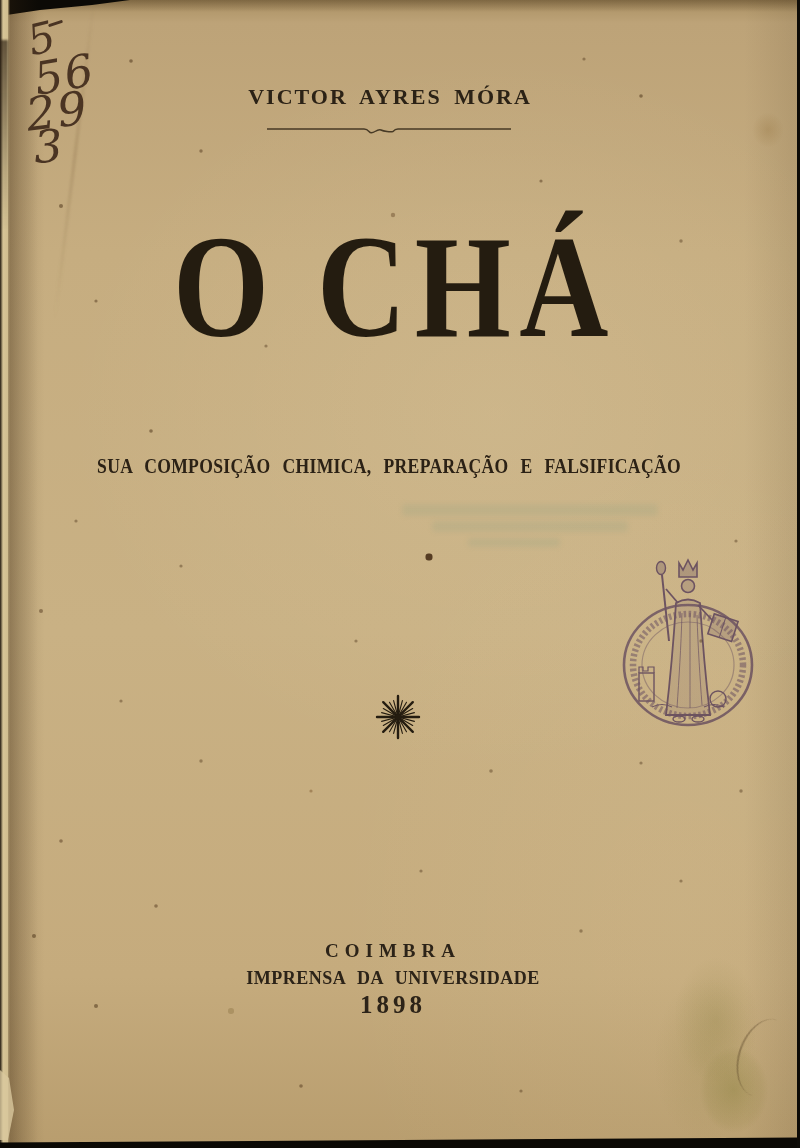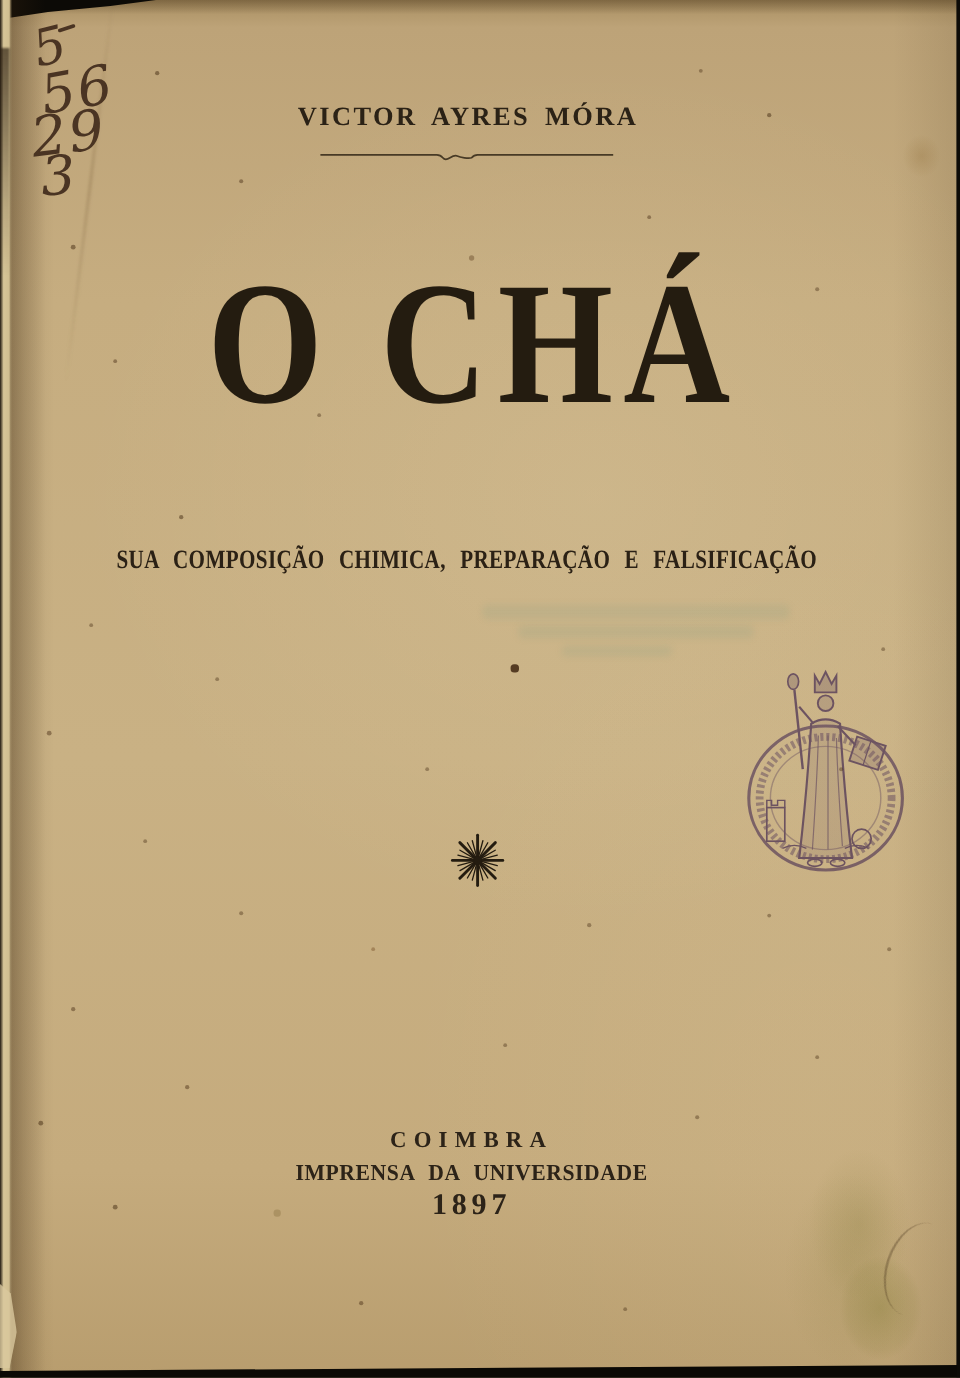--- a/index.html
+++ b/index.html
@@ -191,21 +191,21 @@
         <path d="M27 120 L27 114 L31 114 L31 118 L36 118 L36 114 L42 114 L42 120" stroke-width="1.2"></path>
 
         <circle cx="106" cy="146" r="8" stroke-width="1.4"></circle>
         <path d="M40 154 Q50 149 60 154 M92 154 Q102 149 112 154" stroke-width="1.2"></path>
       </g>
     </svg>
 
     <div class="imprint">
       <div class="city">COIMBRA</div>
       <div class="publisher">IMPRENSA DA UNIVERSIDADE</div>
-      <div class="year">1897</div>
+      <div class="year">1898</div>
     </div>
 
     <div class="stain-br"></div>
     <div class="stain-r"></div>
     <div class="ring-mark"></div>
     <div class="specks"></div>
     <div class="crease"></div>
 
     <div class="edge-top-shade"></div>
     <div class="edge-top-left-black"></div>

